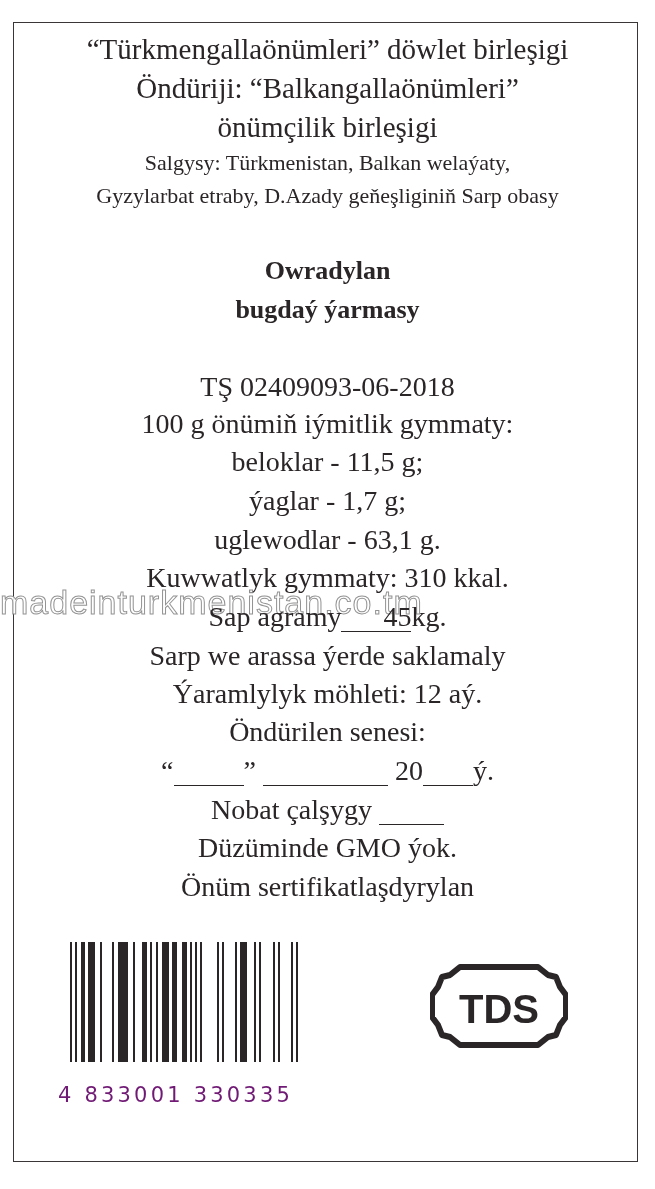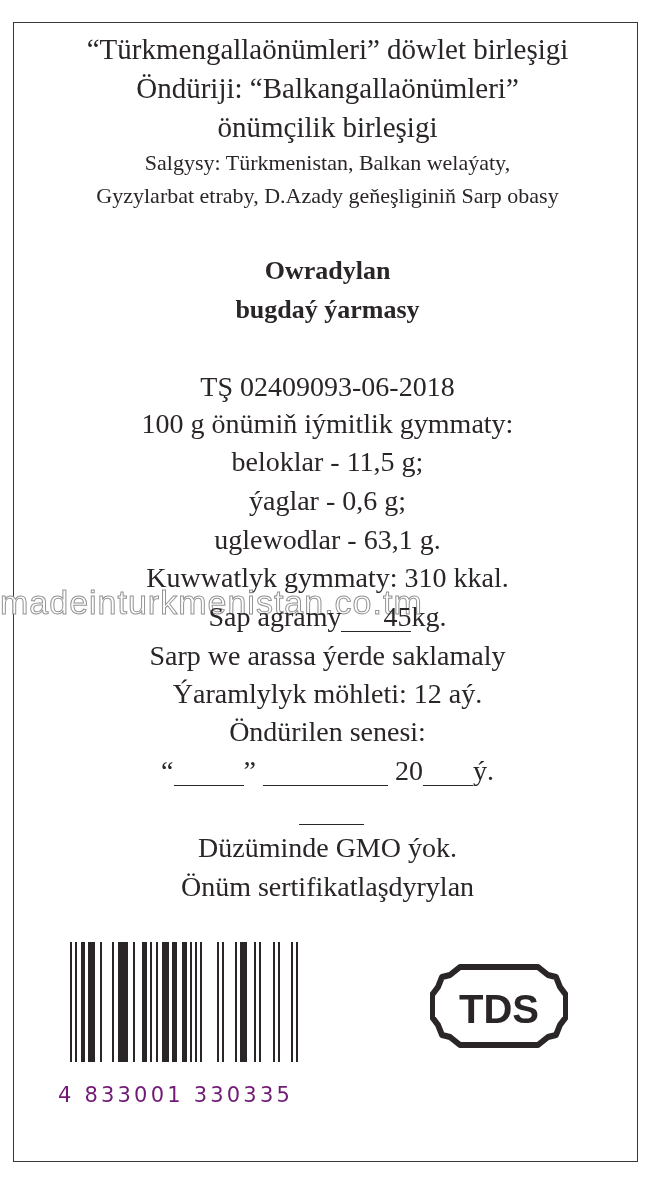--- a/index.html
+++ b/index.html
@@ -26,37 +26,37 @@
 <div class="line h1" style="top:113px">önümçilik birleşigi</div>
 <div class="line sm" style="top:152px">Salgysy: Türkmenistan, Balkan welaýaty,</div>
 <div class="line sm" style="top:185px">Gyzylarbat etraby, D.Azady geňeşliginiň Sarp obasy</div>
 
 <div class="line b" style="top:258px">Owradylan</div>
 <div class="line b" style="top:297px">bugdaý ýarmasy</div>
 
 <div class="line m" style="top:373px">TŞ 02409093-06-2018</div>
 <div class="line m" style="top:410px">100 g önümiň iýmitlik gymmaty:</div>
 <div class="line m" style="top:448px">beloklar - 11,5 g;</div>
-<div class="line m" style="top:487px">ýaglar - 0,6 g;</div>
+<div class="line m" style="top:487px">ýaglar - 1,7 g;</div>
 <div class="line m" style="top:526px">uglewodlar -  63,1 g.</div>
 <div class="line m" style="top:564px">Kuwwatlyk gymmaty: 310 kkal.</div>
 
 <div class="watermark">madeinturkmenistan.co.tm</div>
 
 <div class="line m" style="top:603px">
   <span>Sap agramy</span><span class="u" style="width:70px;text-align:right">45</span><span>kg.</span>
 </div>
 <div class="line m" style="top:642px">Sarp we arassa ýerde saklamaly</div>
 <div class="line m" style="top:680px">Ýaramlylyk möhleti: 12 aý.</div>
 <div class="line m" style="top:718px">Öndürilen senesi:</div>
 <div class="line m" style="top:757px">
   <span>“</span><span class="u" style="width:70px">&nbsp;</span><span>”</span>&nbsp;<span class="u" style="width:125px">&nbsp;</span>&nbsp;<span>20</span><span class="u" style="width:50px">&nbsp;</span><span>ý.</span>
 </div>
 <div class="line m" style="top:796px">
-  &nbsp;<span class="u" style="width:65px">&nbsp;</span>
+  <span>Nobat çalşygy</span>&nbsp;<span class="u" style="width:65px">&nbsp;</span>
 </div>
 <div class="line m" style="top:834px">Düzüminde GMO ýok.</div>
 <div class="line m" style="top:873px">Önüm sertifikatlaşdyrylan</div>
 
 <svg class="barcode" viewBox="0 0 255 120">
   <g fill="#2a2526">
     <rect x="18" y="0" width="2" height="140"></rect>
       <rect x="23" y="0" width="2" height="140"></rect>
     <rect x="29" y="0" width="4" height="120"></rect>
       <rect x="36" y="0" width="7" height="120"></rect>

